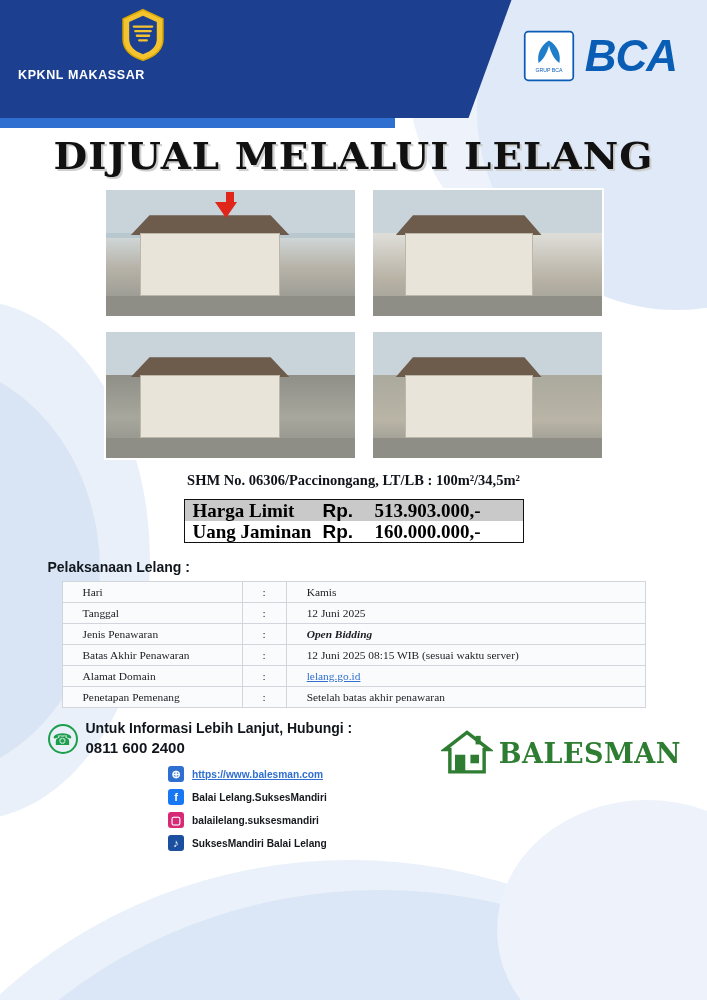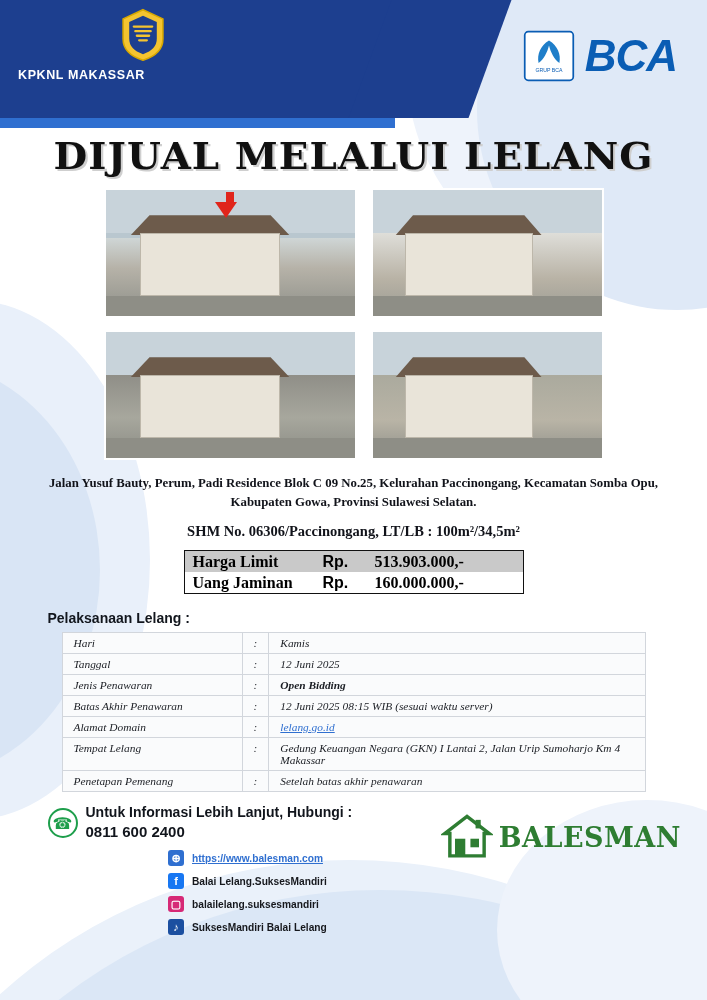--- a/index.html
+++ b/index.html
@@ -145,40 +145,40 @@
     text-align:center; margin-top:12px;
     font-family:"Liberation Serif", serif;
     font-weight:bold; font-size:14.5px; color:#11131a;
   }
 
   
   .price-box {
     width:340px; margin:10px auto 0;
     border:1.5px solid #111; background:#fff;
   }
-  .price-row { display:flex; align-items:center; height:21px; padding:0 8px; font-size:16px; }
+  .price-row { display:flex; align-items:center; height:21px; padding:0 8px; font-size:19px; }
   .price-row.limit { background:#c9c9c9; font-weight:bold; }
   .price-row.jaminan { font-weight:bold; }
   .pr-label { width:130px; font-family:"Liberation Serif", serif; }
   .pr-rp { width:52px; font-family:Liberation Sans, sans-serif; }
   .pr-val { flex:1; text-align:left; font-family:"Liberation Serif", serif; }
 
   
   .sec-title {
     width:620px; margin:16px auto 6px; padding-left:4px;
     font-family:"Liberation Sans", sans-serif;
     font-weight:bold; font-size:14px; color:#12161d;
   }
   table.lelang {
     width:584px; margin:0 auto; border-collapse:collapse;
     background:#fafbfc;
     font-family:"Liberation Serif", serif; font-size:11.4px; color:#1a1d23;
   }
   table.lelang td {
-    border:1px solid #d2d6dc; padding:4px 11px; vertical-align:top;font-style:italic;
+    border:1px solid #d2d6dc; padding:4px 20px; vertical-align:top;
   }
   td.k { width:180px; }
   td.c { width:12px; text-align:center; }
   .bold-italic { font-weight:bold; font-style:italic; }
   .link-blue { color:#2f6fd0; text-decoration:underline; }
 
   
   .contact {
     width:620px; margin:12px auto 0; display:flex; align-items:flex-start; gap:10px;
     padding-left:42px; position:relative;
@@ -283,21 +283,20 @@
         <div class="ph-road"></div>
     </div>
     <div class="photo ph4">
       <div class="ph-sky"></div>
         <div class="ph-roof"></div>
         <div class="ph-house"></div>
         <div class="ph-road"></div>
     </div>
   </div>
 
-  <div class="address">Jalan Yusuf Bauty, Perum, Padi Residence Blok C 09 No.25, Kelurahan Paccinongang, Kecamatan Somba Opu, Kabupaten Gowa, Provinsi Sulawesi Selatan.</div>
   <div class="shm">SHM No. 06306/Paccinongang, LT/LB : 100m²/34,5m²</div>
 
   <div class="price-box">
     <div class="price-row limit">
       <span class="pr-label">Harga Limit</span>
       <span class="pr-rp">Rp.</span>
       <span class="pr-val">513.903.000,-</span>
     </div>
     <div class="price-row jaminan">
       <span class="pr-label">Uang Jaminan</span>
@@ -327,25 +326,20 @@
         </tr>
         <tr>
           <td class="k">Batas Akhir Penawaran</td>
           <td class="c">:</td>
           <td>12 Juni 2025 08:15 WIB (sesuai waktu server)</td>
         </tr>
         <tr>
           <td class="k">Alamat Domain</td>
           <td class="c">:</td>
           <td class="link-blue">lelang.go.id</td>
-        </tr>
-        <tr>
-          <td class="k">Tempat Lelang</td>
-          <td class="c">:</td>
-          <td>Gedung Keuangan Negara (GKN) I Lantai 2, Jalan Urip Sumoharjo Km 4 Makassar</td>
         </tr>
         <tr>
           <td class="k">Penetapan Pemenang</td>
           <td class="c">:</td>
           <td>Setelah batas akhir penawaran</td>
         </tr>
       </tbody>
   </table>
 
   <div class="contact">

